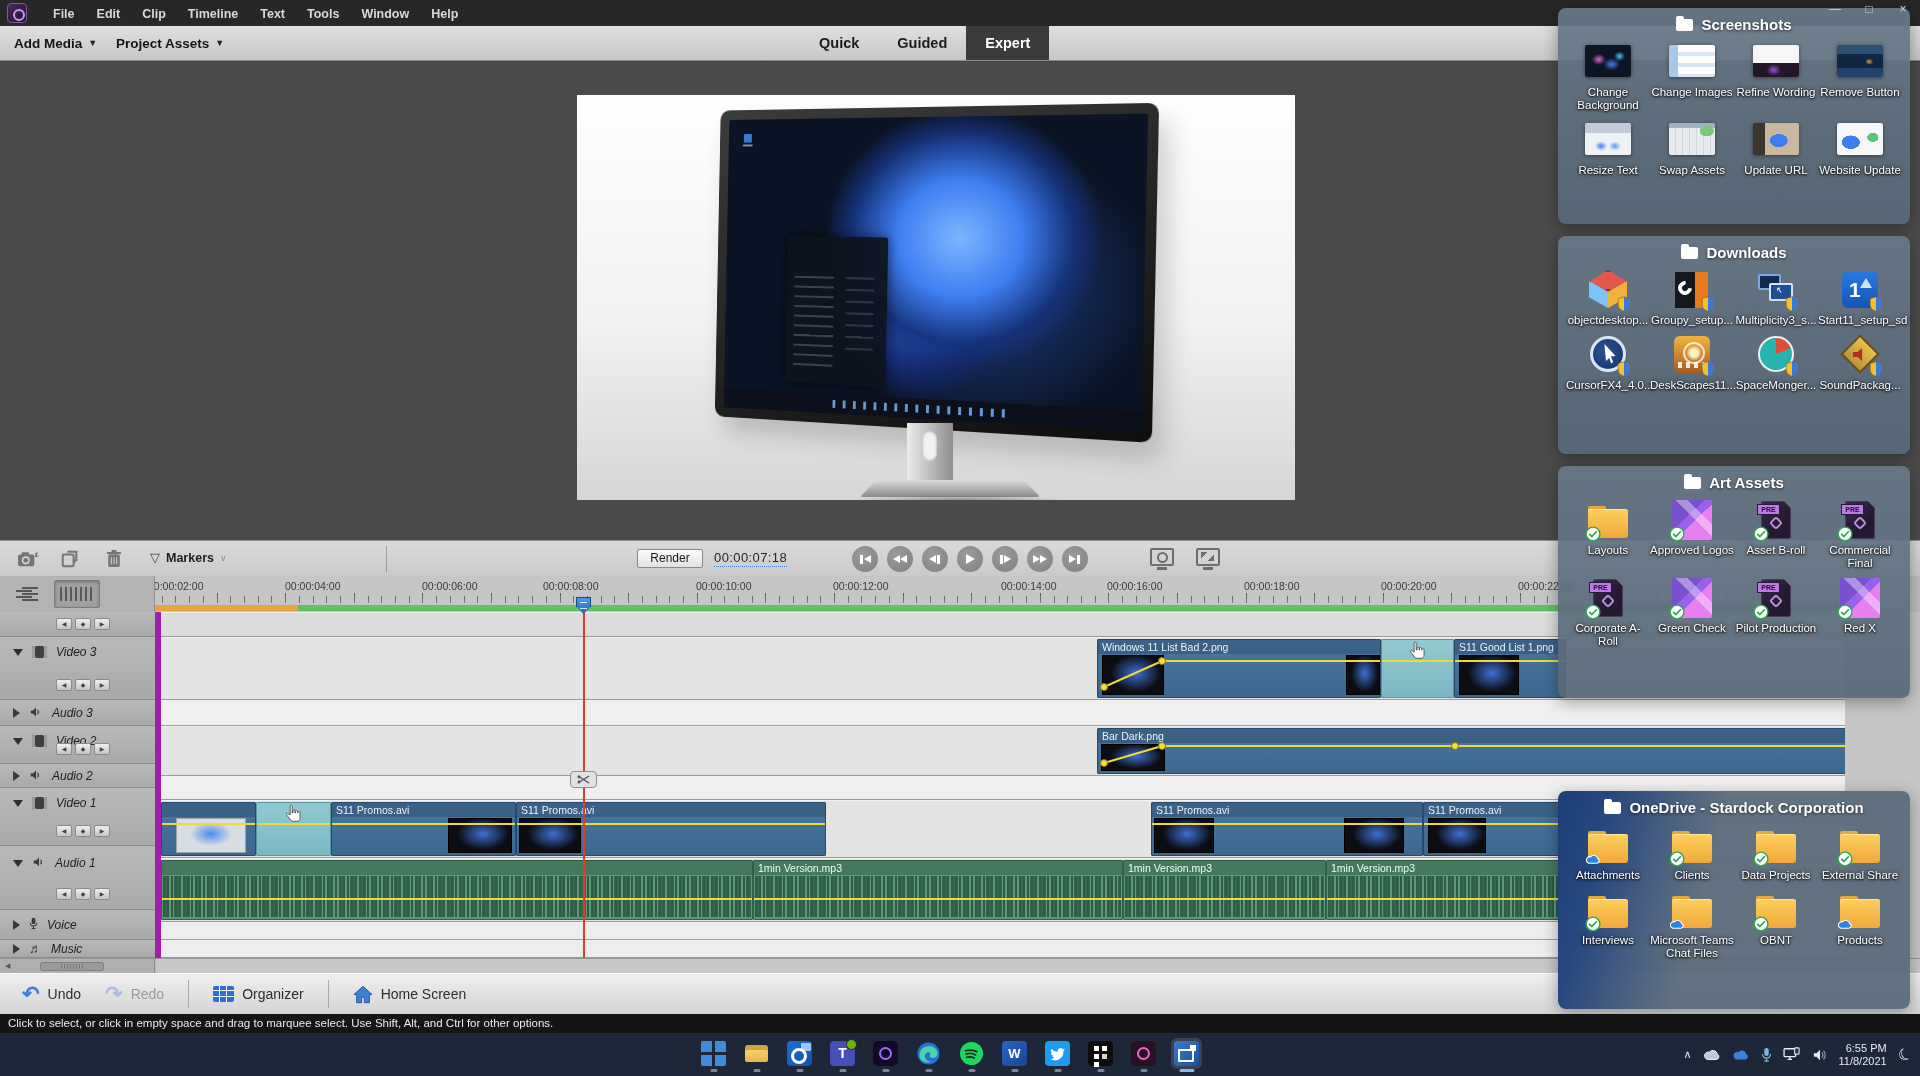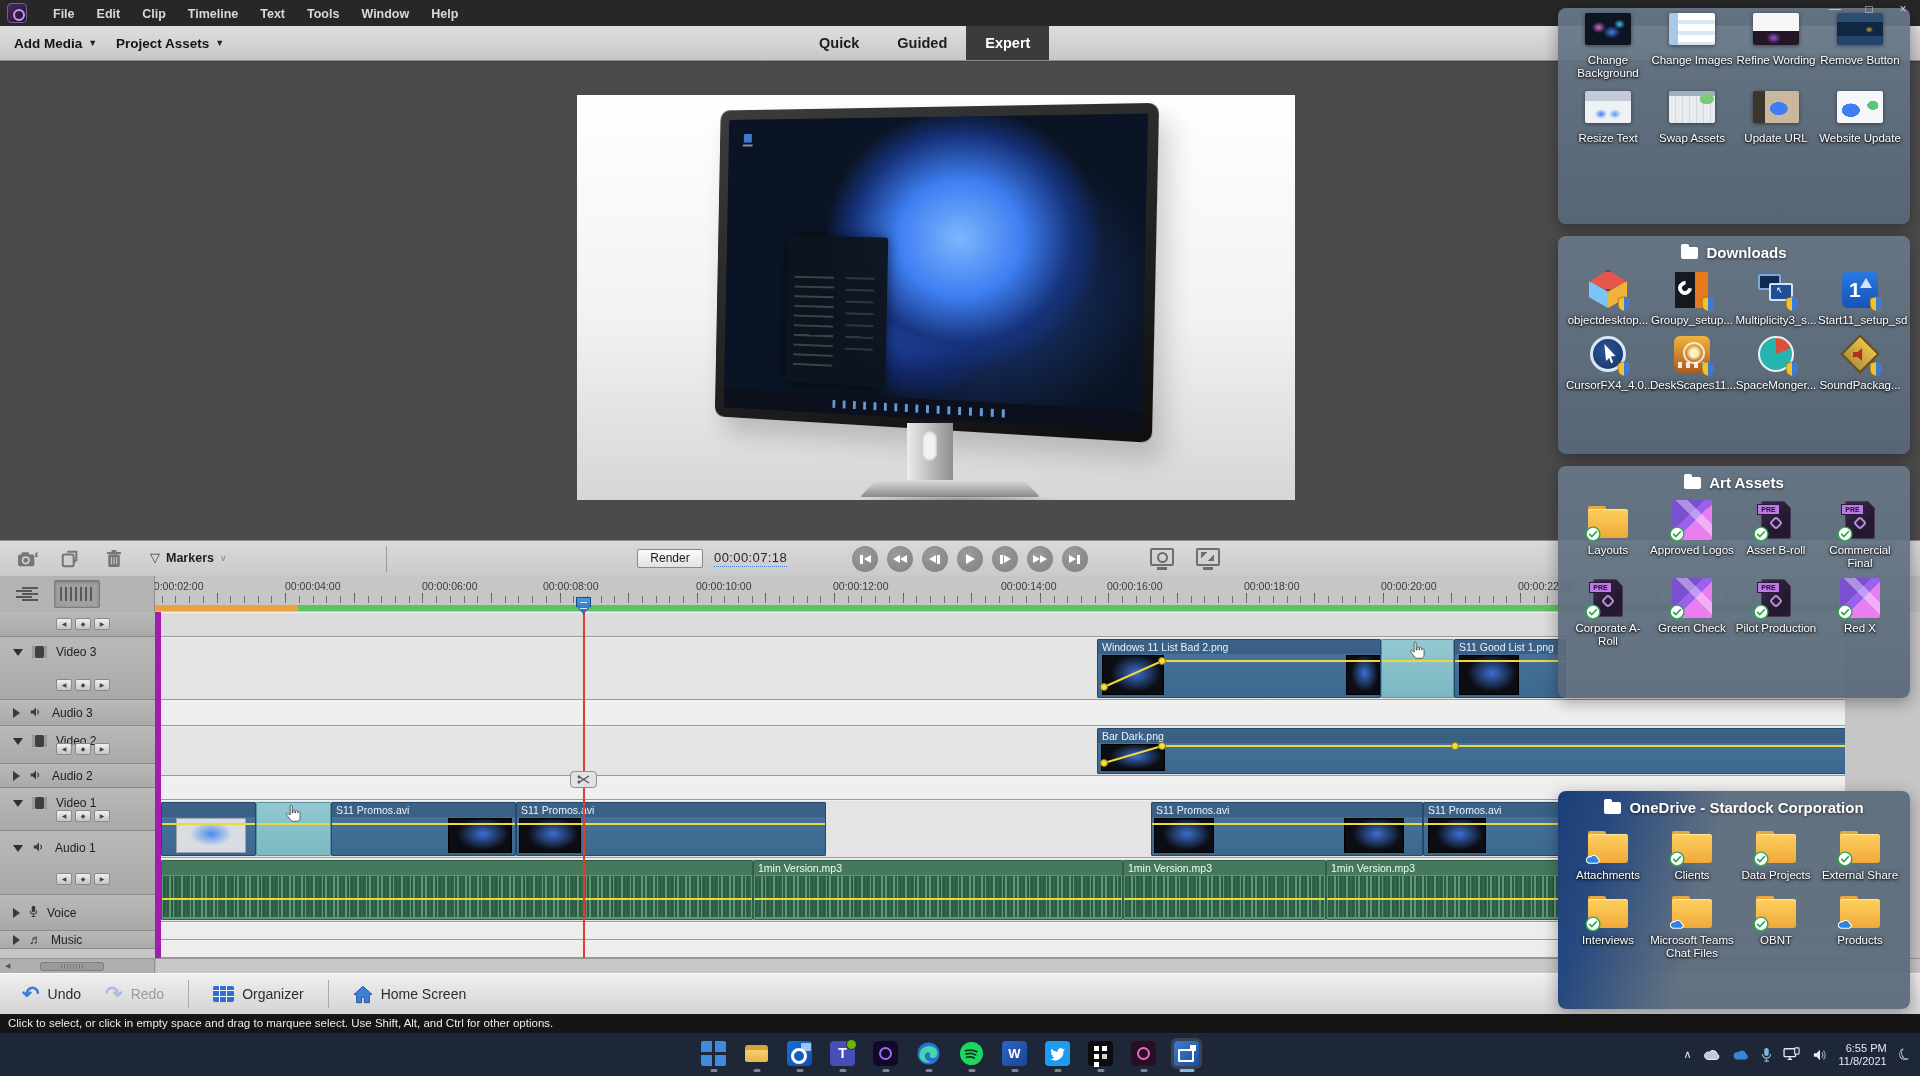--- a/index.html
+++ b/index.html
@@ -105,21 +105,21 @@
   .ticks-major{position:absolute;left:-7px;width:1700px;top:17px;height:10px;
      background:repeating-linear-gradient(90deg,#575757 0 1px,transparent 1px 68.6px);}
   #rb-orange{position:absolute;top:29px;left:0;height:6px;background:#e8a33d;}
   #rb-green{position:absolute;top:29px;right:0;height:6px;background:#5cc360;}
 
   
   #tracks{position:absolute;top:612px;left:0;right:0;height:346px;background:#c6c6c6;}
   #track-heads{position:absolute;left:0;top:0;width:155px;height:100%;}
   #track-rows{position:absolute;left:155px;top:0;width:1690px;height:100%;border-left:6px solid #a21caf;overflow:hidden;}
   .t-head{position:relative;background:linear-gradient(#b9b9b9,#a9a9a9);border-bottom:1px solid #8b8b8b;}
-  .th-top{display:flex;align-items:center;gap:9px;padding:8px 4px 0 13px;}
+  .th-top{display:flex;align-items:center;gap:9px;padding:8px 4px 0 13px;font-style:italic;}
   .k-audio-min .th-top,.k-voice .th-top,.k-music .th-top{padding-top:0;height:100%;}
   .tri-exp{width:0;height:0;border-left:5px solid transparent;border-right:5px solid transparent;border-top:7px solid #2f2f2f;}
   .tri-col{width:0;height:0;border-top:5px solid transparent;border-bottom:5px solid transparent;border-left:7px solid #3a3a3a;}
   .film-ic{width:15px;height:12px;background:#3f3f3f;border-radius:2px;
      box-shadow:inset 3px 0 0 #9d9d9d,inset -3px 0 0 #9d9d9d;}
   .t-name{font-size:12px;color:#1d1d1d;}
   .note-ic{font-size:13px;color:#3a3a3a;line-height:12px;}
   .th-nav{position:absolute;left:56px;bottom:8px;display:flex;gap:3px;}
   .k-spacer .th-nav{bottom:auto;top:6px;}
   .k-audio .th-nav{bottom:9px;}
@@ -507,21 +507,21 @@
         <div class="t-head k-audio-min" style="height: 24px;">
           <div class="th-top">
             <span class="tri-col"></span>
             <span class="spk-ic"><svg width="14" height="12" viewBox="0 0 18 16">
                 <path d="M2 6h3l4-4v12l-4-4H2z" fill="#3a3a3a"></path>
                 <path d="M11 5a4.5 4.5 0 0 1 0 6" stroke="#3a3a3a" stroke-width="1.4" fill="none"></path>
               </svg></span>
             <span class="t-name">Audio 2</span>
           </div>
         </div>
-        <div class="t-head k-video" style="height: 43px;">
+        <div class="t-head k-video" style="height: 58px;">
           <div class="th-top">
             <span class="tri-exp"></span>
             <span class="film-ic"></span>
             <span class="t-name">Video 1</span>
           </div>
           <div class="th-nav">
             <span class="mini">◀</span>
             <span class="mini">◆</span>
             <span class="mini">▶</span>
           </div>
@@ -534,21 +534,21 @@
                 <path d="M11 5a4.5 4.5 0 0 1 0 6" stroke="#3a3a3a" stroke-width="1.4" fill="none"></path>
               </svg></span>
             <span class="t-name">Audio 1</span>
           </div>
           <div class="th-nav">
             <span class="mini">◀</span>
             <span class="mini">◆</span>
             <span class="mini">▶</span>
           </div>
         </div>
-        <div class="t-head k-voice" style="height: 36px;">
+        <div class="t-head k-voice" style="height: 30px;">
           <div class="th-top">
             <span class="tri-col"></span>
             <span class="mic-ic"><svg width="9" height="13" viewBox="0 0 12 18">
                 <rect x="3.5" y="1" width="5" height="9" rx="2.5" fill="#3a3a3a"></rect>
                 <path d="M1.5 8a4.5 4.5 0 0 0 9 0M6 12.5V16M3.5 16h5" stroke="#3a3a3a" stroke-width="1.4" fill="none"></path>
               </svg></span>
             <span class="t-name">Voice</span>
           </div>
         </div>
         <div class="t-head k-music" style="height: 18px;">
@@ -784,20 +784,24 @@
       <div id="clock">
         <div>6:55 PM</div>
         <div>11/8/2021</div>
       </div>
       <span id="moon">☾</span>
     </div>
   </div>
 
   <div id="fences">
       <div class="fence fence-screenshots" style="top: 8px; height: 216px;">
+        <div class="fence-title">
+          <span class="fence-folder"></span>
+          <span class="ft-text">Screenshots</span>
+        </div>
         <div class="f-grid">
           <div class="f-item">
             <div class="fi shot-1"></div>
             <div class="f-label">Change Background</div>
           </div>
           <div class="f-item">
             <div class="fi shot-2"></div>
             <div class="f-label">Change Images</div>
           </div>
           <div class="f-item">

